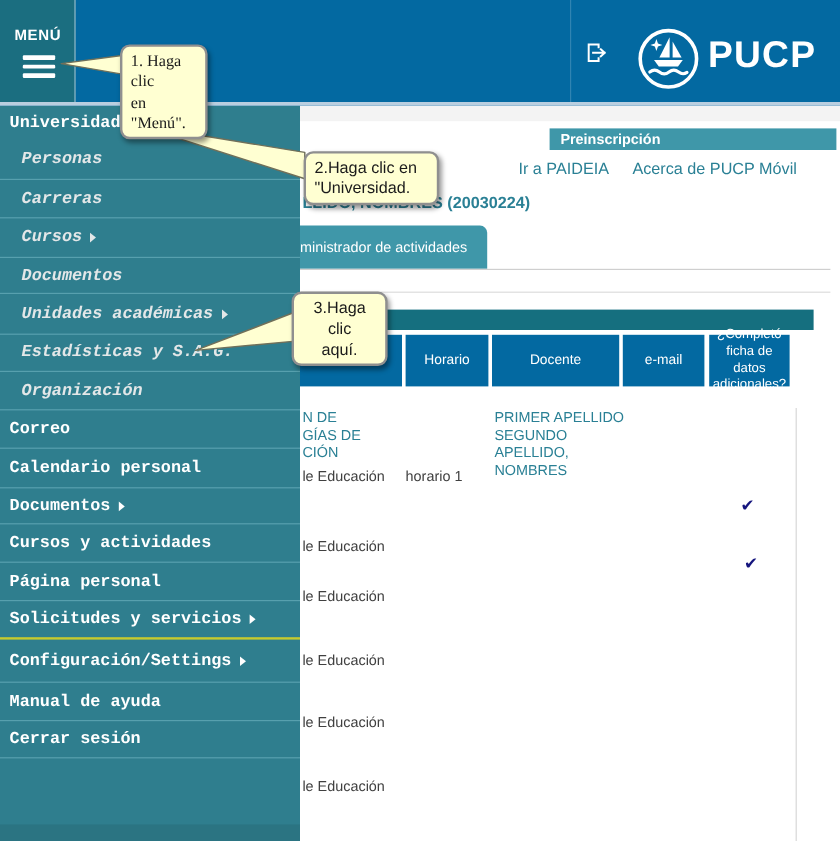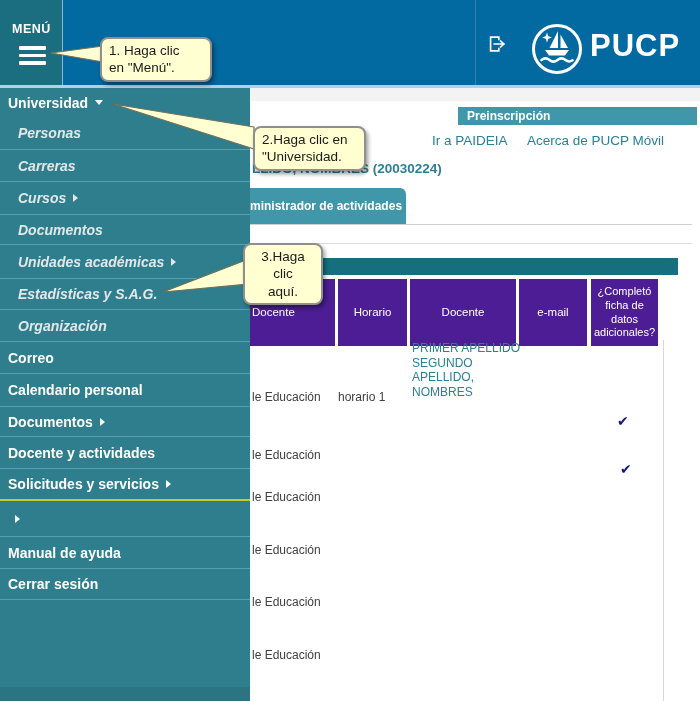--- a/index.html
+++ b/index.html
@@ -10,26 +10,26 @@
   
   .content { position:absolute; inset:0; z-index:1; background:#fff; }
   .top-gray-strip { position:absolute; left:0; top:88px; width:700px; height:13px; background:#f3f3f3; }
   .pre-bar { position:absolute; left:458px; top:107px; width:239px; height:18px; background:#3f97a9;
              color:#fff; font-size:12px; font-weight:600; line-height:18px; padding-left:9px; }
   .link { position:absolute; top:133px; color:#2a8095; font-size:13.5px; cursor:pointer; }
   .link-paideia { left:432px; }
   .link-movil { left:527px; }
   .student-name { position:absolute; left:252px; top:161px; color:#2a8095; font-size:13.5px; font-weight:bold; white-space:nowrap; }
   .tab { position:absolute; left:250px; top:188px; width:156px; height:36px; background:#3f97a9;
-         border-radius:0 6px 0 0; color:#fff; font-size:12px; font-weight:bold; line-height:36px; white-space:nowrap; }
+         border-radius:0 6px 0 0; color:#fff; font-size:12px; font-weight:normal; line-height:36px; white-space:nowrap; }
   .hline { position:absolute; left:250px; width:442px; height:1px; background:#cfcfcf; }
   .hline1 { top:224px; }
   .hline2 { top:243px; background:#dcdcdc; }
   .dark-bar { position:absolute; left:250px; top:258px; width:428px; height:17px; background:#156f7f; }
-  .thcell { position:absolute; top:279px; height:67px; background:#4c1d95; color:#fff; font-size:11.5px;
+  .thcell { position:absolute; top:279px; height:43px; background:#0369a1; color:#fff; font-size:11.5px;
             display:flex; align-items:center; justify-content:center; text-align:center; line-height:1.25; }
   .th-unidad  { left:250px; width:85px;  justify-content:flex-start; padding-left:2px; text-align:left; }
   .th-horario { left:338px; width:69px; }
   .th-docente { left:410px; width:106px; }
   .th-email   { left:519px; width:68px; }
   .th-ficha   { left:591px; width:67px; font-size:11px; padding:2px; }
   .vline-right { position:absolute; left:663px; top:340px; width:1px; height:361px; background:#d8d8d8; }
   .cell-teal { position:absolute; color:#2a8095; font-size:12px; line-height:14.5px; white-space:nowrap; }
   .cell-text { position:absolute; color:#404040; font-size:12px; white-space:nowrap; }
   .checkmark { position:absolute; color:#15157e; font-size:14px; font-weight:bold; }
@@ -43,41 +43,41 @@
               color:#fff; font-size:12.5px; font-weight:bold; letter-spacing:.5px; }
   .hamburger { position:absolute; left:19px; top:46px; width:27px; }
   .hamburger .bar { height:3.5px; background:#fff; border-radius:1px; margin-bottom:4px; }
   .hdr-vdiv { position:absolute; left:475px; top:0; width:1px; height:85px; background:rgba(255,255,255,.18); }
   .logout { position:absolute; left:486px; top:33px; width:22px; height:22px; cursor:pointer; }
   .logo { position:absolute; left:531px; top:23px; width:52px; height:52px; }
   .logo-text { position:absolute; left:590px; top:28px; color:#fff; font-size:31px; font-weight:bold; letter-spacing:1px; }
 
   
   .sidebar { position:absolute; left:0; top:88px; width:250px; height:613px; z-index:2; background:#2f7e8e; }
-  .sidebar ul { list-style:none; }
+  .sidebar ul { list-style:none;font-family:Liberation Mono, monospace; }
   .sidebar li { display:flex; align-items:center; padding-left:8px; height:32px;
                 border-bottom:1px solid #57a0ae; color:#fff; font-size:14px; font-weight:bold; cursor:pointer; }
   .sidebar li:first-child { border-bottom:none; }
   .sidebar li.sub { padding-left:18px; font-style:italic; color:#e3e7e8; }
   .sidebar li.ydiv { border-bottom:2px solid #c6ca2e; }
   .arr-down { display:inline-block; width:0; height:0; margin-left:7px;
               border-left:4.5px solid transparent; border-right:4.5px solid transparent;
               border-top:5.5px solid currentColor; }
   .arr-right { display:inline-block; width:0; height:0; margin-left:7px;
               border-top:4.5px solid transparent; border-bottom:4.5px solid transparent;
               border-left:5.5px solid currentColor; }
   .sidebar-bottom-shade { position:absolute; left:0; bottom:0; width:250px; height:14px; background:rgba(0,0,0,.08); }
 
   
   .tails { position:absolute; inset:0; z-index:5; pointer-events:none; }
   .callout { position:absolute; z-index:6; background:#ffffd2; border:2px solid #8f8f8f; border-radius:8px;
              box-shadow:2px 3px 4px rgba(0,0,0,.4); color:#1a1a1a; font-size:13.5px; line-height:1.28;
              padding:3px 7px; }
   .callout span { display:block; }
-  .callout-1 { left:100px; top:37px; width:112px; }
+  .callout-1 { left:100px; top:37px; width:73px;font-family:Liberation Serif, serif; }
   .callout-2 { left:253px; top:126px; width:113px; }
   .callout-3 { left:243px; top:243px; width:80px; text-align:center; }
 </style>
 </head>
 <body>
 
 <div id="screen">
 
   <div class="content">
     <div class="top-gray-strip"></div>
@@ -96,20 +96,25 @@
     <div class="dark-bar"></div>
 
     <div class="thcell th-unidad">Docente</div>
     <div class="thcell th-horario">Horario</div>
     <div class="thcell th-docente">Docente</div>
     <div class="thcell th-email">e-mail</div>
     <div class="thcell th-ficha">¿Completó ficha de datos adicionales?</div>
 
     <div class="vline-right"></div>
 
+    <div class="cell-teal" style="left:252px; top:341px;">
+      <div>N DE</div>
+      <div>GÍAS DE</div>
+      <div>CIÓN</div>
+    </div>
     <div class="cell-teal" style="left:412px; top:341px;">
       <div>PRIMER APELLIDO</div>
       <div>SEGUNDO</div>
       <div>APELLIDO,</div>
       <div>NOMBRES</div>
     </div>
 
     <div class="cell-text" style="left:252px; top:390px;">le Educación</div>
     <div class="cell-text" style="left:338px; top:390px;text-align:center;">horario 1</div>
     <div class="checkmark" style="left:617px; top:413px;">✔</div>
@@ -156,27 +161,31 @@
         <span>Correo</span>
       </li>
       <li style="height:33px">
         <span>Calendario personal</span>
       </li>
       <li style="height:30px">
         <span>Documentos</span>
         <span class="arr-right"></span>
       </li>
       <li style="height:32px">
-        <span>Docente y actividades</span>
+        <span>Cursos y actividades</span>
+      </li>
+      <li style="height:32px">
+        <span>Página personal</span>
       </li>
       <li class="ydiv" style="height:32px">
         <span>Solicitudes y servicios</span>
         <span class="arr-right"></span>
       </li>
       <li style="height:36px">
+        <span>Configuración/Settings</span>
         <span class="arr-right"></span>
       </li>
       <li style="height:32px">
         <span>Manual de ayuda</span>
       </li>
       <li style="height:31px">
         <span>Cerrar sesión</span>
       </li>
     </ul>
     <div class="sidebar-bottom-shade"></div>

